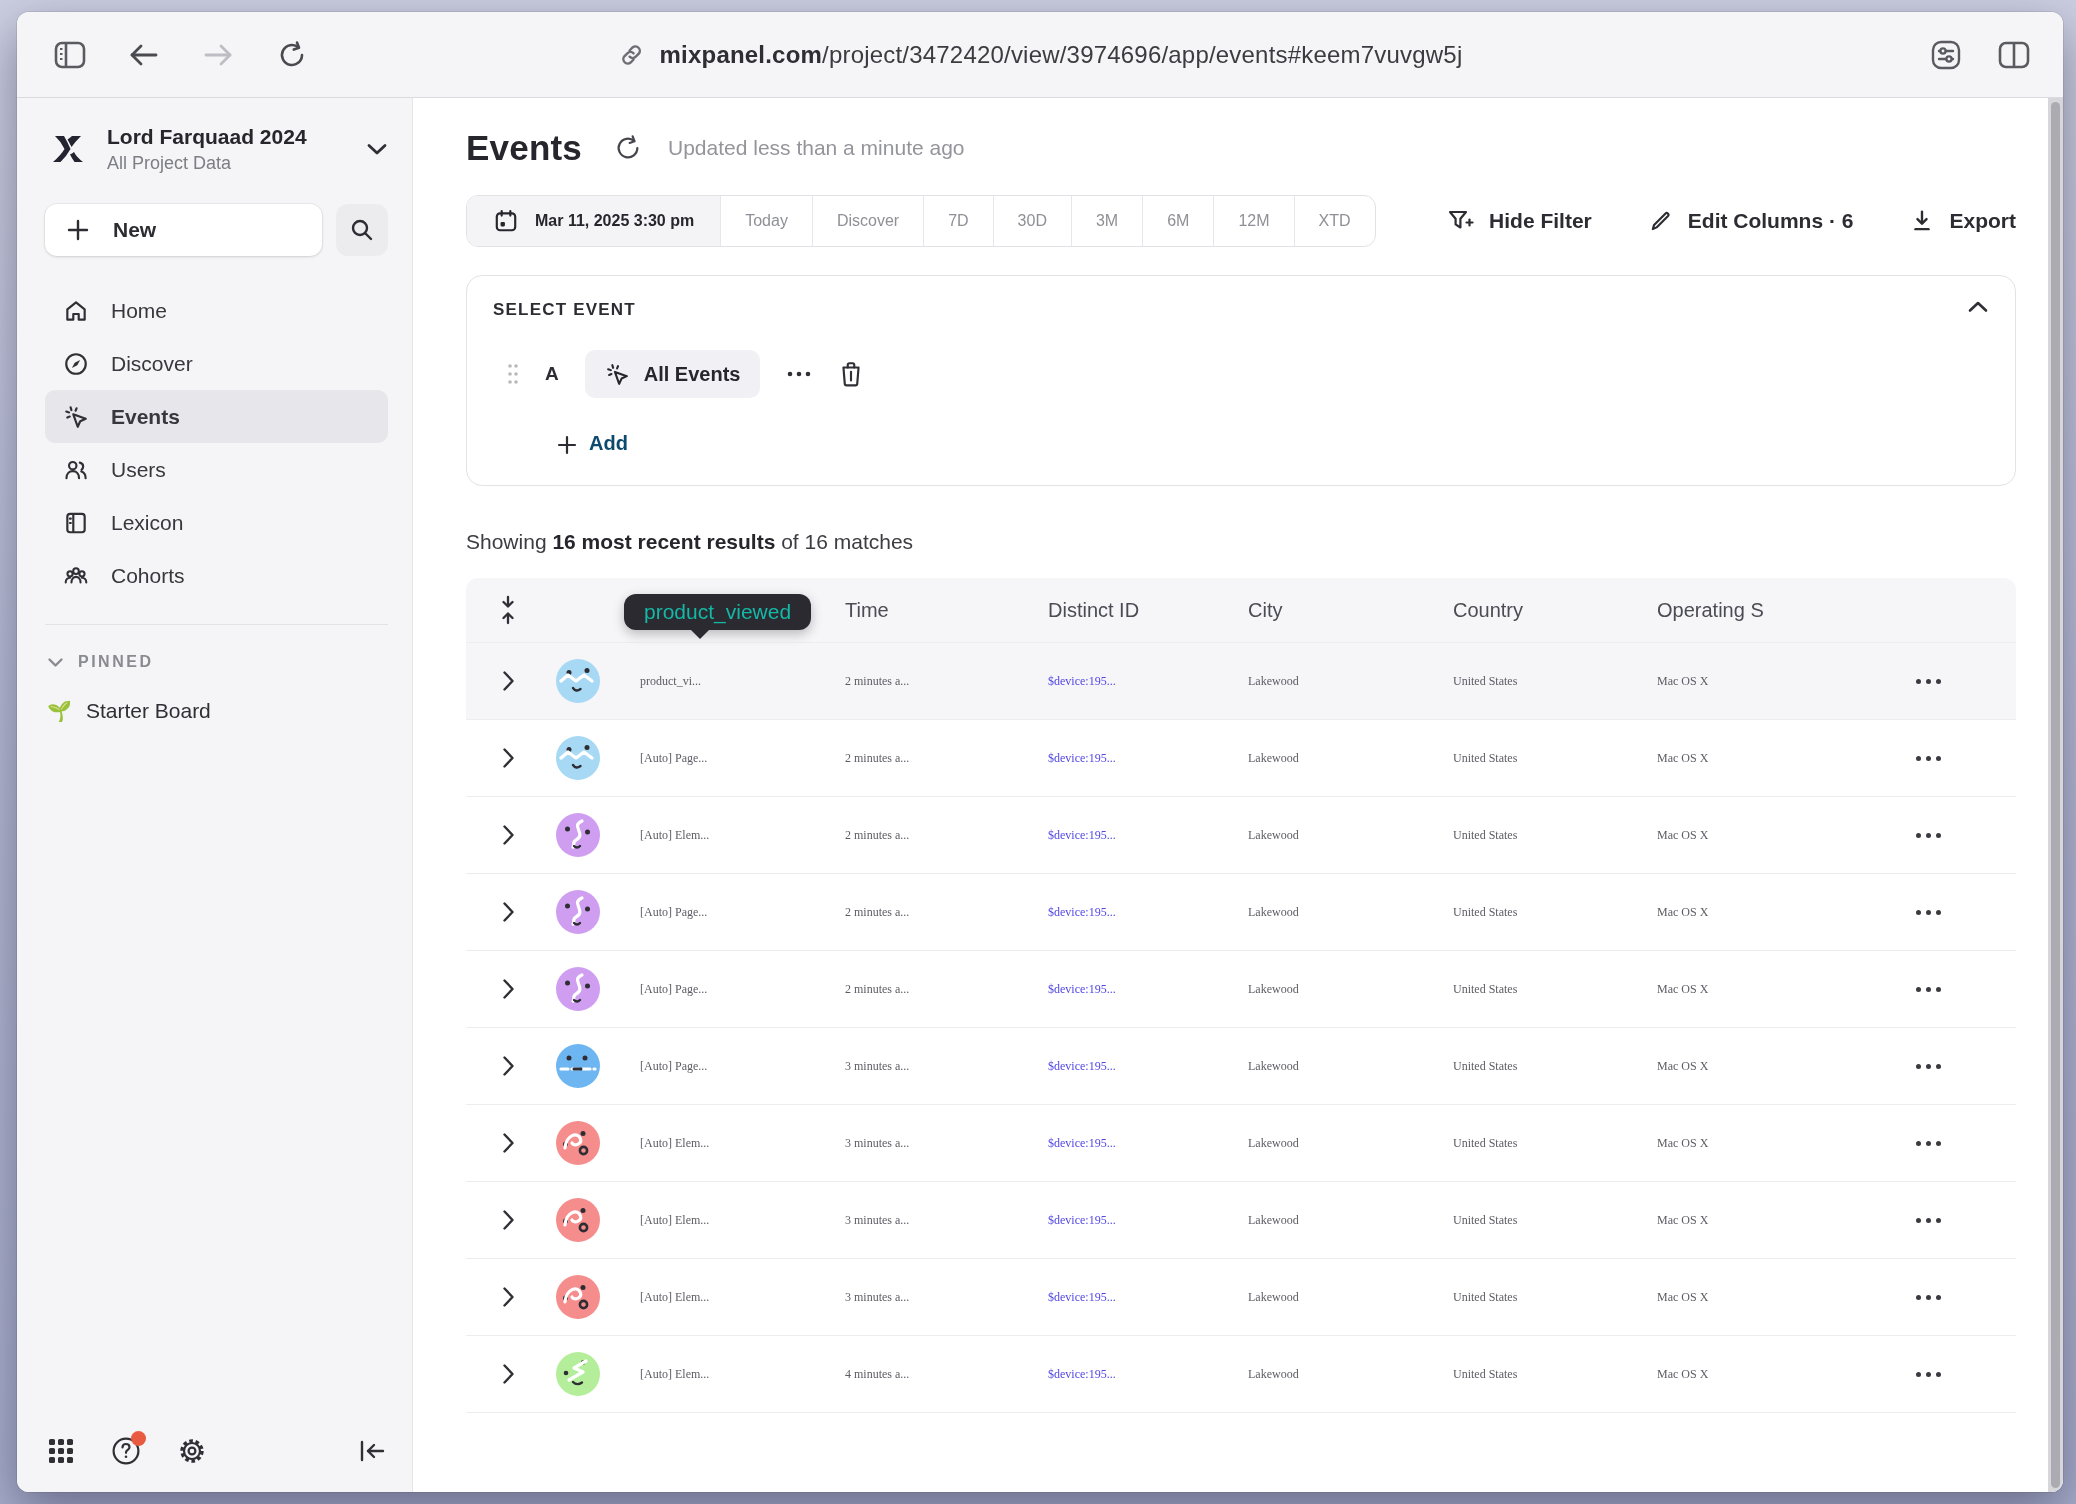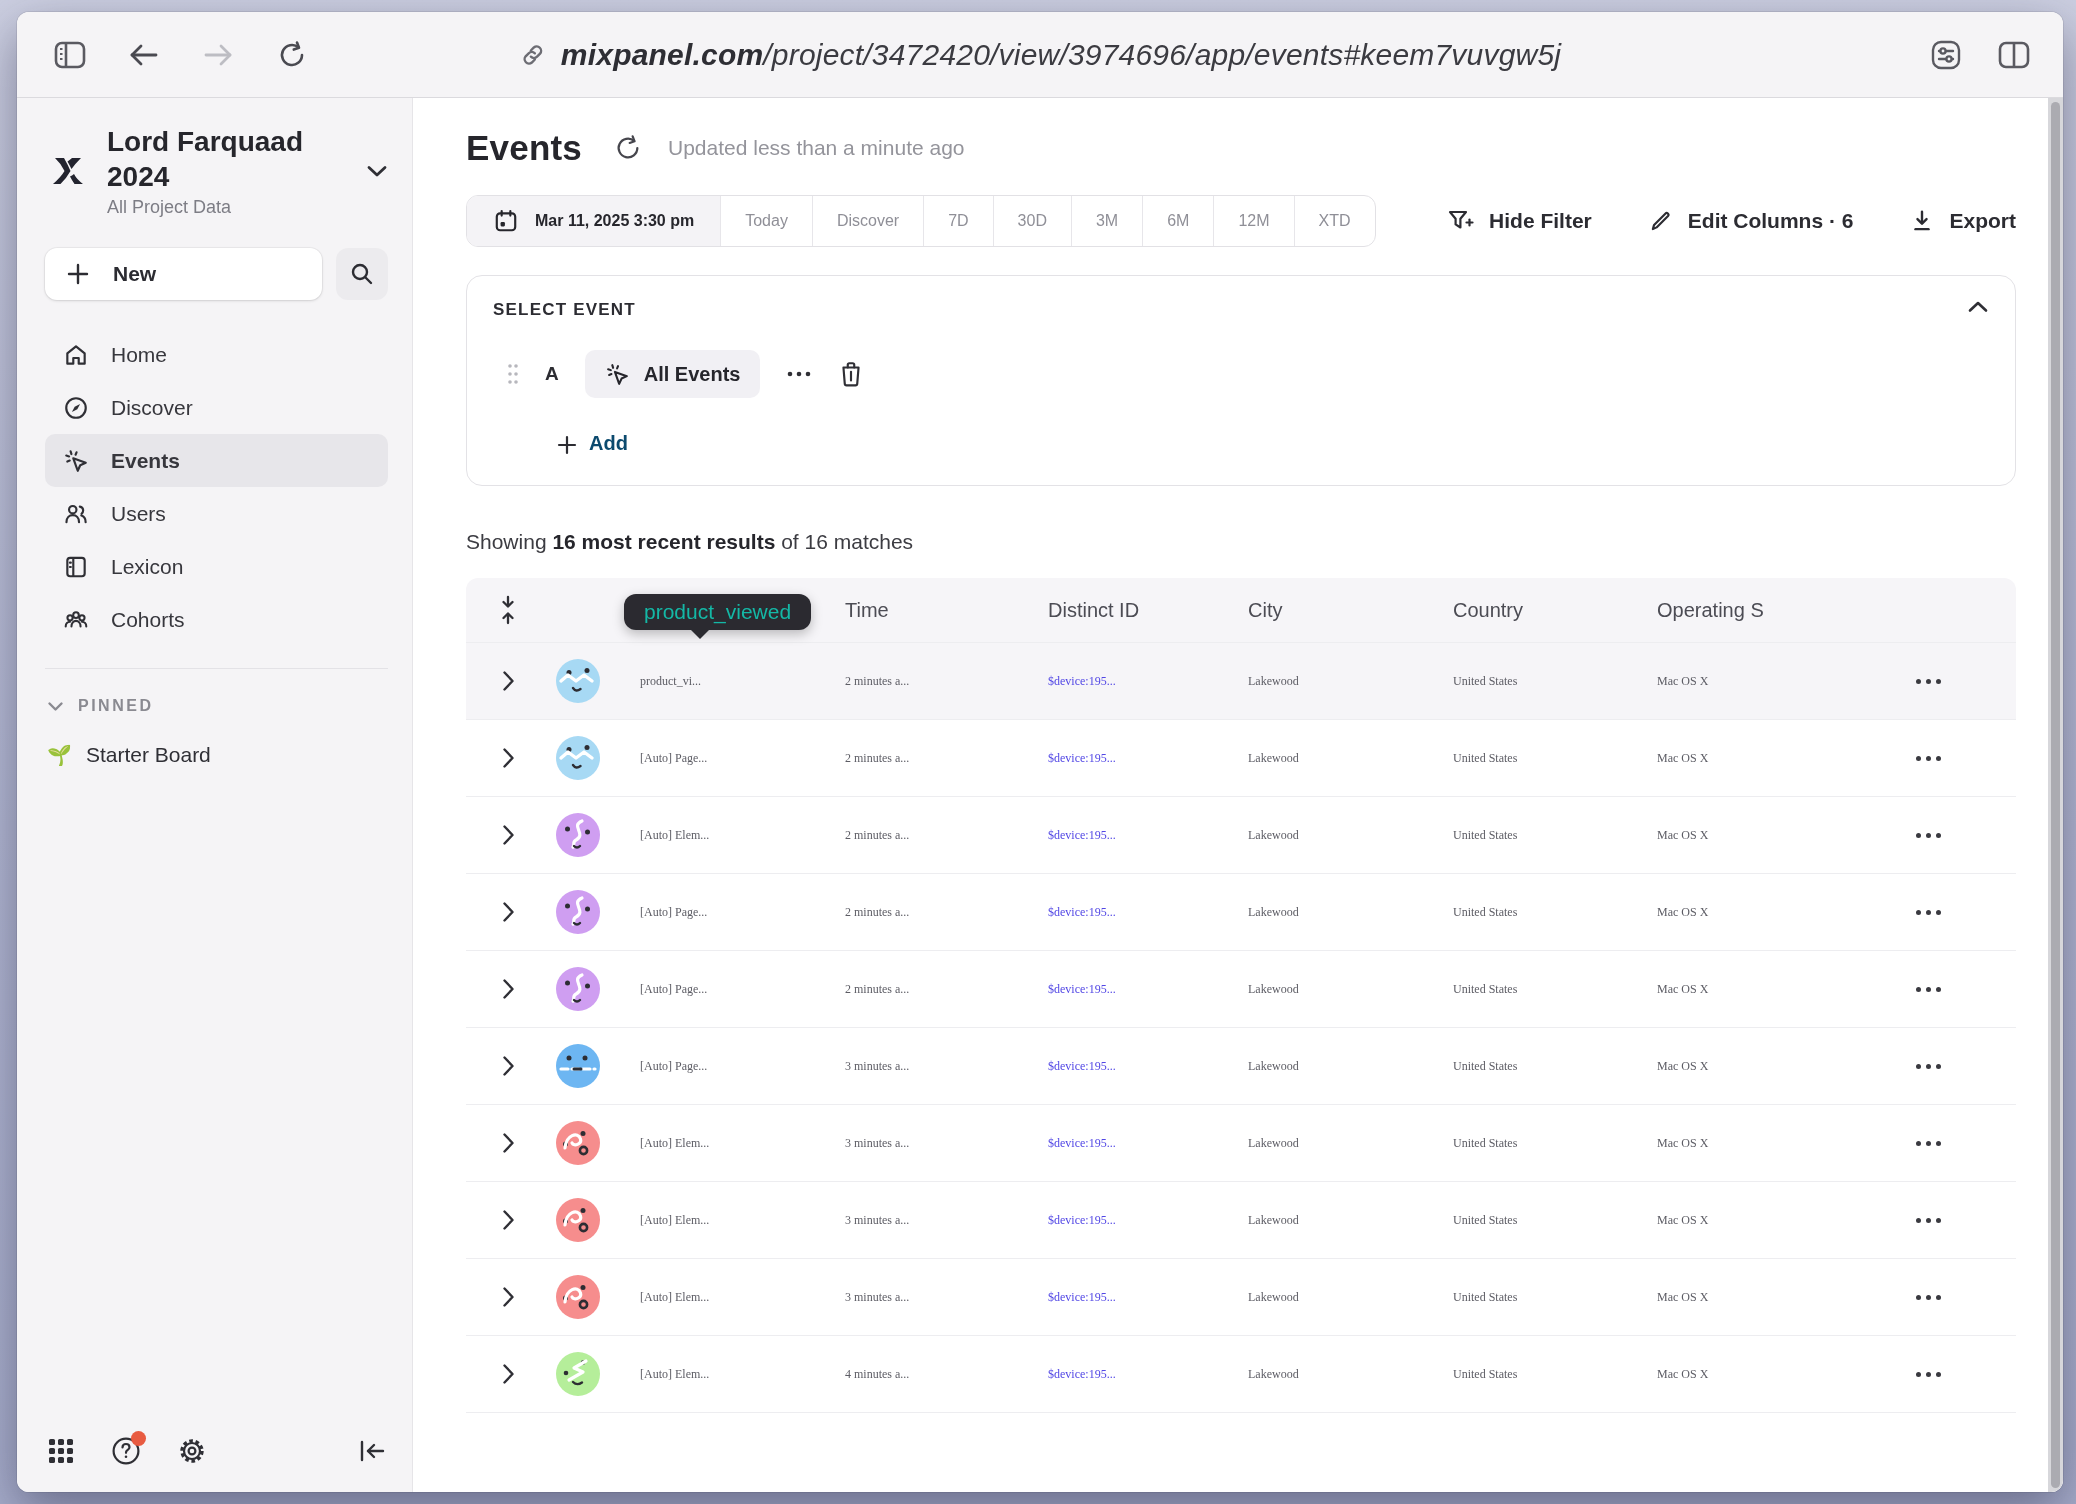--- a/index.html
+++ b/index.html
@@ -23,35 +23,35 @@
   .chrome {
     height:86px; flex:0 0 86px; background:#f5f4f6; border-bottom:1px solid #dbdade;
     position:relative; display:flex; align-items:center;
   }
   .chrome-left { display:flex; align-items:center; gap:40px; margin-left:36px; }
   .chrome-btn { width:34px; height:34px; display:flex; align-items:center; justify-content:center; cursor:pointer; }
   .chrome-center {
     position:absolute; left:50%; top:0; height:100%; transform:translateX(-50%);
     display:flex; align-items:center; gap:14px; white-space:nowrap;
   }
-  .url { font-size:30px; color:#3b3b41; letter-spacing:.2px;font-style:italic; }
+  .url { font-size:24px; color:#3b3b41; letter-spacing:.2px; }
   .url .domain { font-weight:600; color:#2e2e34; }
   .chrome-right { position:absolute; right:32px; display:flex; gap:34px; align-items:center; }
 
   
   .body-row { flex:1; display:flex; min-height:0; }
 
   
   .sidebar {
     width:396px; flex:0 0 396px; background:#f5f4f6; border-right:1px solid #e6e5e8;
     position:relative; padding:26px 0 0 0;
   }
   .project-row { display:flex; align-items:center; margin:0 24px 0 28px; cursor:pointer; }
   .project-meta { margin-left:16px; flex:1; }
-  .project-name { font-size:28px; font-weight:700; color:#26262c; line-height:1.25; }
+  .project-name { font-size:21px; font-weight:700; color:#26262c; line-height:1.25; }
   .project-sub { font-size:18px; color:#7d7d85; margin-top:3px; }
   .actions-row { display:flex; align-items:center; gap:14px; margin:30px 24px 8px 28px; }
   .new-btn {
     flex:1; height:52px; background:#fff; border-radius:12px; display:flex; align-items:center;
     padding-left:22px; gap:24px; font-size:21px; font-weight:600; color:#2c2c32;
     box-shadow:0 1px 3px rgba(0,0,0,.12), 0 0 0 1px rgba(0,0,0,.04); cursor:pointer;
   }
   .search-btn {
     width:52px; height:52px; border-radius:12px; background:#ecebee;
     display:flex; align-items:center; justify-content:center; cursor:pointer;

